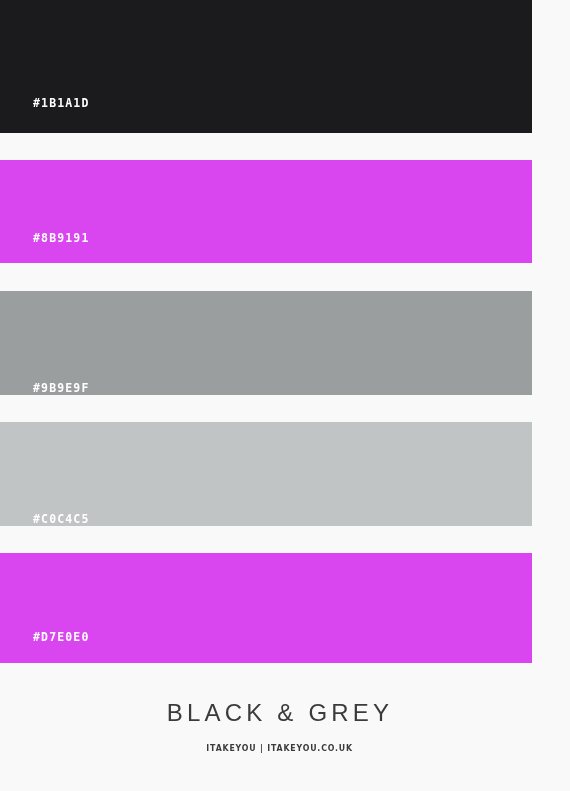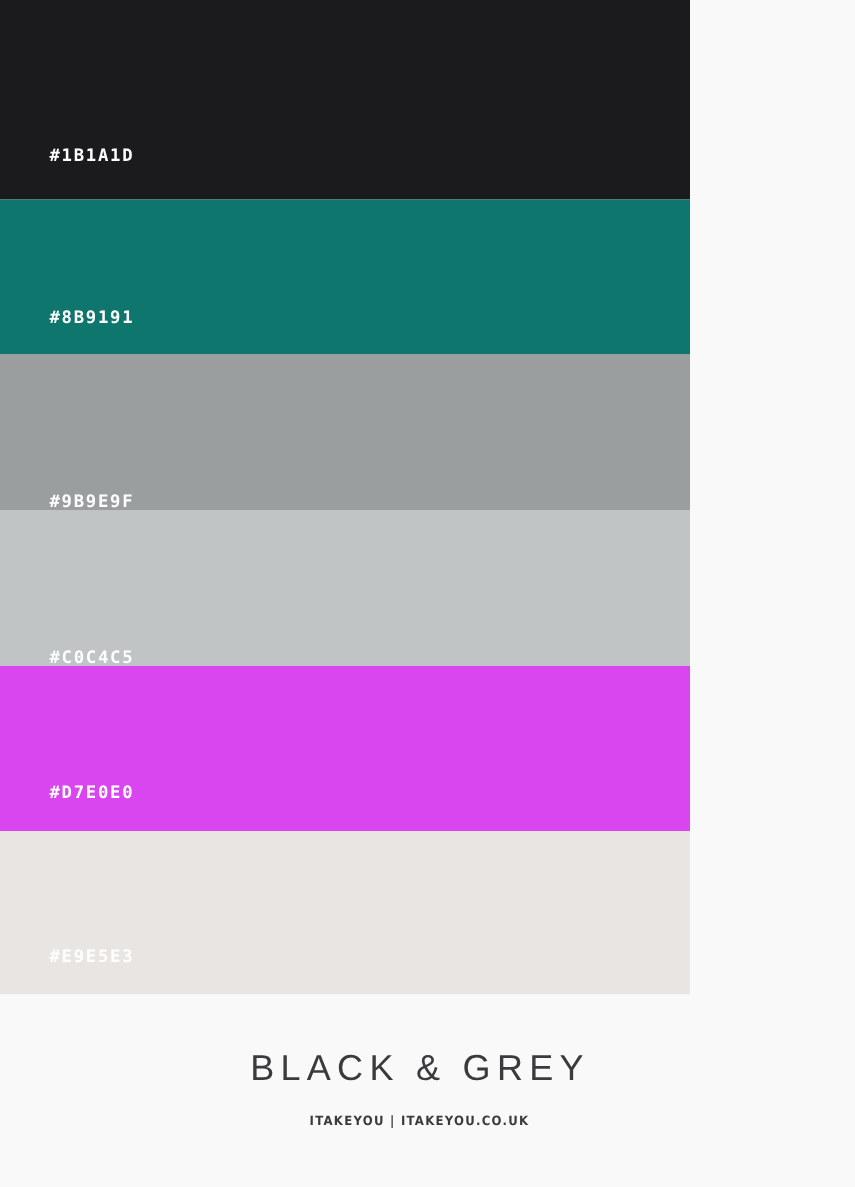--- a/index.html
+++ b/index.html
@@ -20,21 +20,21 @@
     width: 570px;
     height: 791px;
     background: #f9f9f9;
   }
 
   
   #swatch-stack {
     position: absolute;
     left: 0;
     top: 0;
-    width: 460px;
+    width: 532px;
     height: 663px;
     display: flex;
     flex-direction: column;
     justify-content: space-between;
   }
 
   .swatch {
     position: relative;
     width: 100%;
     box-sizing: border-box;
@@ -97,35 +97,32 @@
 </style>
 </head>
 <body>
 
 <div id="palette-poster" style="background: rgb(249, 249, 249);">
 
   <div id="swatch-stack">
     <div class="swatch" style="background-color: rgb(27, 26, 29); height: 133px; flex: 0 0 133px;">
       <span class="swatch-label" style="color: rgb(255, 255, 255); margin-bottom: 24px;">#1B1A1D</span>
     </div>
-    <div class="swatch" style="background-color: #0f766e; height: 103px; flex: 0 0 103px;">
+    <div class="swatch" style="background-color: #d946ef; height: 103px; flex: 0 0 103px;">
       <span class="swatch-label" style="color: rgb(255, 255, 255); margin-bottom: 19px;">#8B9191</span>
     </div>
     <div class="swatch" style="background-color: rgb(155, 158, 159); height: 104px; flex: 0 0 104px;">
       <span class="swatch-label" style="color: rgb(255, 255, 255); ">#9B9E9F</span>
     </div>
     <div class="swatch" style="background-color: rgb(192, 196, 197); height: 104px; flex: 0 0 104px;">
       <span class="swatch-label" style="color: rgb(255, 255, 255); ">#C0C4C5</span>
     </div>
     <div class="swatch" style="background-color: #d946ef; height: 110px; flex: 0 0 110px;">
       <span class="swatch-label" style="color: rgb(255, 255, 255); margin-bottom: 20px;">#D7E0E0</span>
     </div>
-    <div class="swatch" style="background-color: rgb(233, 229, 227); height: 109px; flex: 0 0 109px;">
-      <span class="swatch-label" style="color: rgb(255, 255, 255); margin-bottom: 20px;">#E9E5E3</span>
-    </div>
   </div>
 
   <div id="footer" style="background: rgb(249, 249, 249);">
     <div id="palette-title" style="color: rgb(59, 59, 61);">BLACK &amp; GREY</div>
     <div id="palette-credit" style="color: rgb(59, 59, 61);">ITAKEYOU | ITAKEYOU.CO.UK</div>
   </div>
 
 </div>
 
 </body></html>

